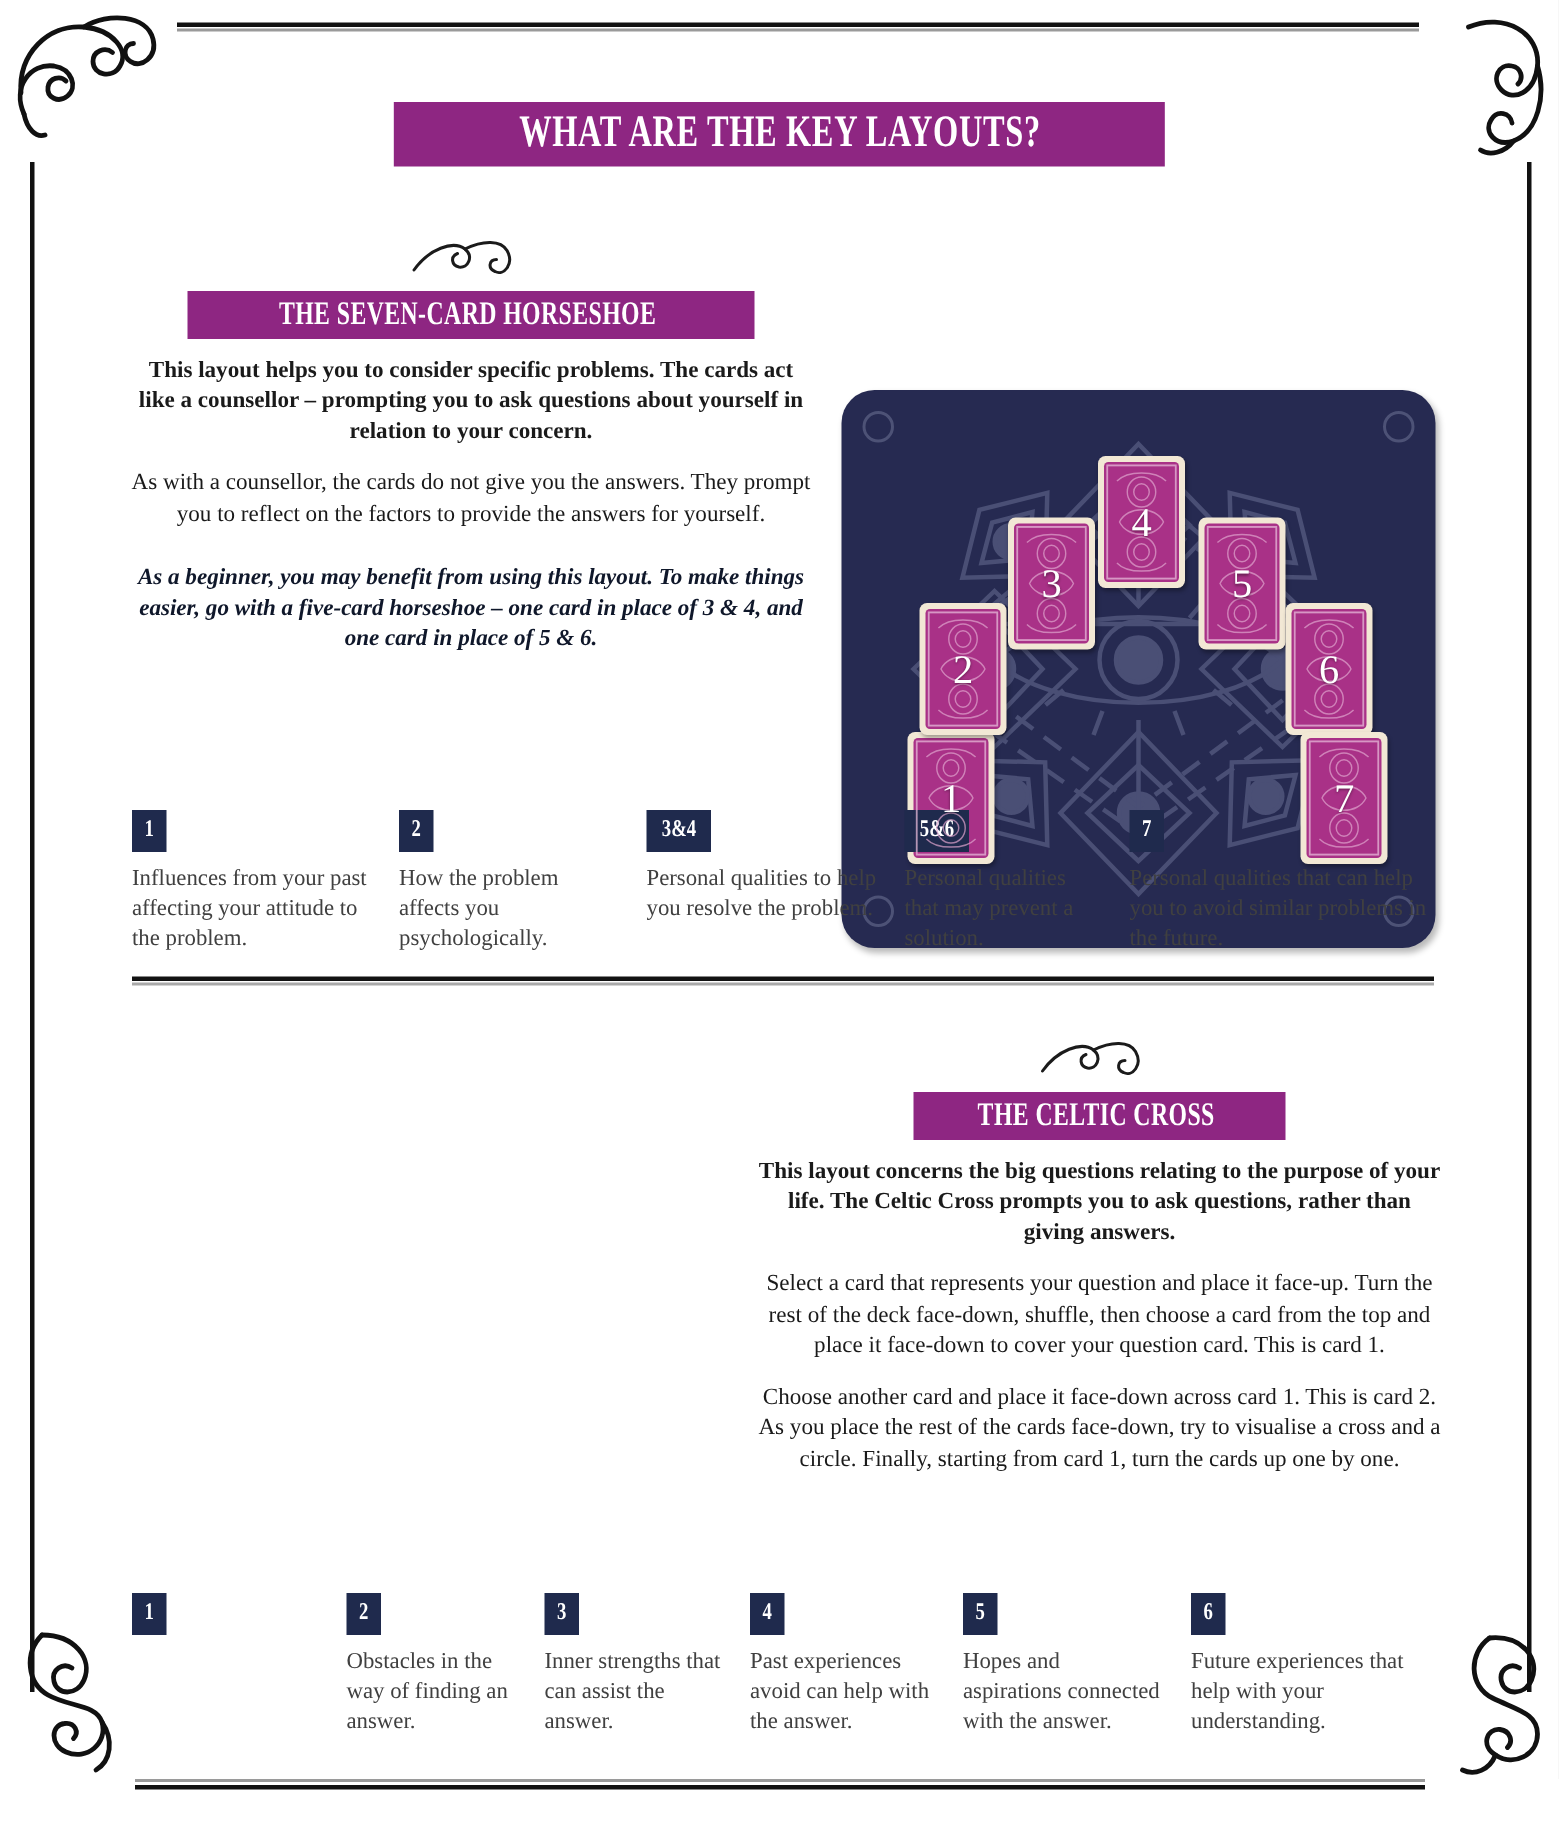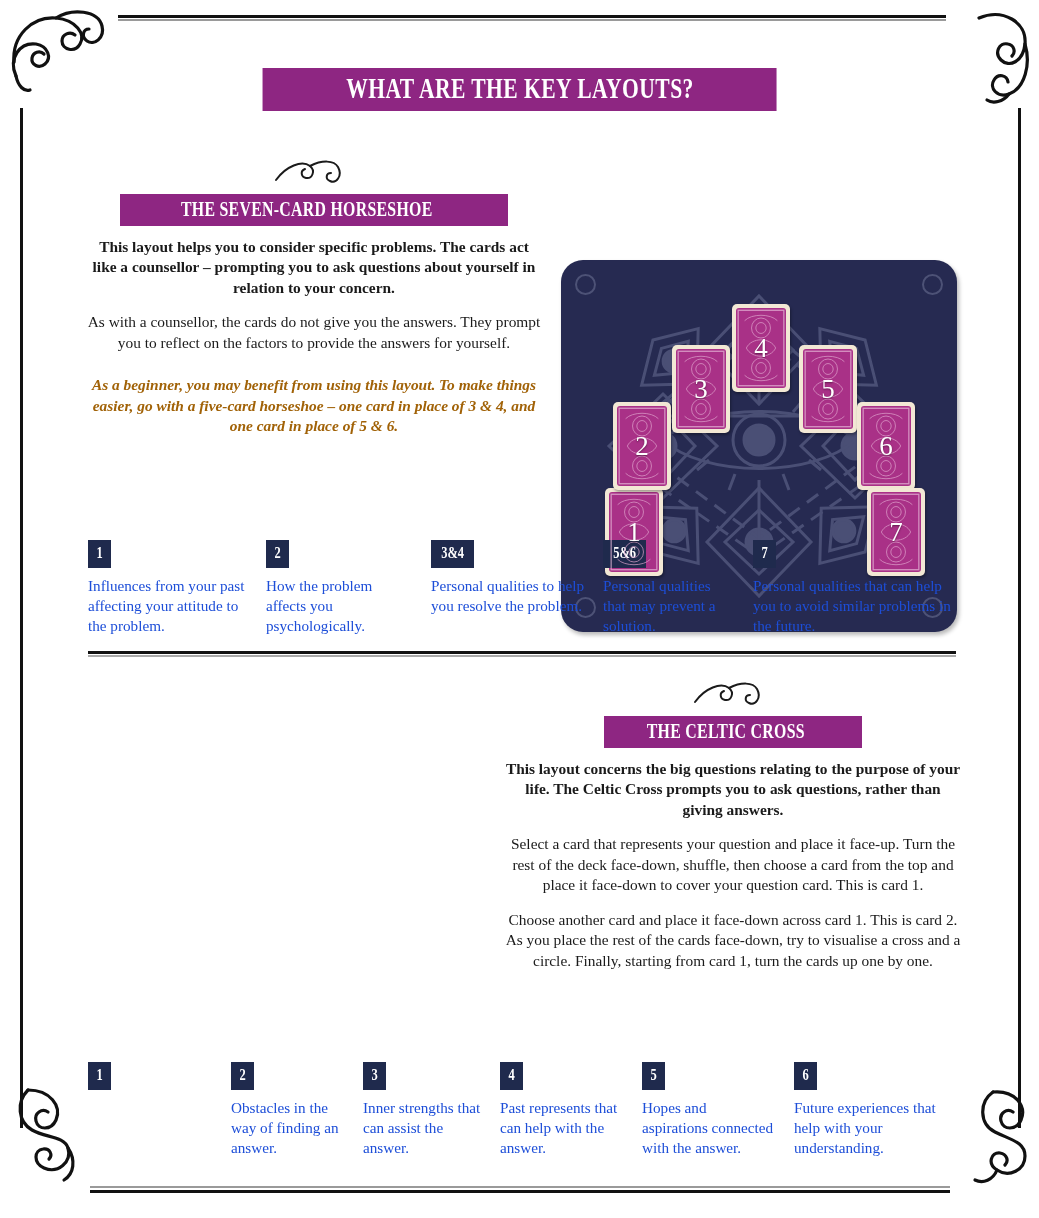--- a/index.html
+++ b/index.html
@@ -50,21 +50,21 @@
     transform-origin:center;
     white-space:nowrap;
     line-height:1.06;
   }
 
   
   .swirl{ color:#1b1b1b; line-height:0; }
   .section-banner{
     display:inline-block;
     background:#8E2682;
-    padding:3px 26px 5px 12px;
+    padding:3px 16px 5px 12px;
     margin-top:6px;
   }
   .section-banner span{
     display:block;
     font-weight:700;
     font-size:22px;
     color:#fff;
     letter-spacing:0.4px;
     transform:scaleX(0.72);
     transform-origin:center;
@@ -74,31 +74,31 @@
 
   .col-text{ text-align:center; }
   .para{
     font-size:15.4px;
     line-height:1.33;
     color:#1a1a1a;
     margin:14px 0 0 0;
   }
   .para.first{margin-top:11px;font-weight:bold;}
   .para.note{
-    color:#a16207;
+    color:#0f172a;
     font-style:italic;
     font-weight:700;
     margin-top:22px;
   }
 
   
   .sec1{position:absolute;left:0;top:118px;width:1039px;height:400px;}
   .sec1-text{position:absolute;left:86px;top:40px;width:456px;}
   .sec2{position:absolute;left:0;top:672px;width:1039px;}
-  .sec2-text{position:absolute;left:505px;top:8px;width:456px;}
+  .sec2-text{position:absolute;left:505px;top:20px;width:456px;}
 
   
   .panel{
     position:absolute;
     background:#262a51;
     border-radius:22px;
     overflow:hidden;
     box-shadow:2px 3px 4px rgba(0,0,0,.28);
   }
   .panel-horseshoe{left:561px;top:142px;width:396px;height:372px;}
@@ -150,21 +150,21 @@
     line-height:1;
     padding:5px 7px 7px 7px;
     min-width:9px;
     text-align:center;
     margin-bottom:8px;
   }
   .cap-badge span{display:block;transform:scaleX(0.78);transform-origin:center;white-space:nowrap;}
   .cap-text{
     font-size:15.2px;
     line-height:1.31;
-    color:#1d4ed8;
+    color:#404040;
   }
 
   .caps-1{top:540px;}
   .caps-2{top:1062px;}
 
   .divider{position:absolute;left:88px;top:651px;width:868px;}
   .divider .d1{height:3px;background:#121212;}
   .divider .d2{height:2px;background:#a9a9a9;margin-top:1px;}
 </style>
 </head>
@@ -478,21 +478,21 @@
     <div class="cap" style="width:132px;">
       <div class="cap-badge"><span>2</span></div>
       <div class="cap-text">Obstacles in the way of finding an answer.</div>
     </div>
     <div class="cap" style="width:137px;">
       <div class="cap-badge"><span>3</span></div>
       <div class="cap-text">Inner strengths that can assist the answer.</div>
     </div>
     <div class="cap" style="width:142px;">
       <div class="cap-badge"><span>4</span></div>
-      <div class="cap-text">Past represents that can help with the answer.</div>
+      <div class="cap-text">Past experiences avoid can help with the answer.</div>
     </div>
     <div class="cap" style="width:152px;">
       <div class="cap-badge"><span>5</span></div>
       <div class="cap-text">Hopes and aspirations connected with the answer.</div>
     </div>
     <div class="cap" style="width:150px;padding-right:0;">
       <div class="cap-badge"><span>6</span></div>
       <div class="cap-text">Future experiences that help with your understanding.</div>
     </div>
   </div>

